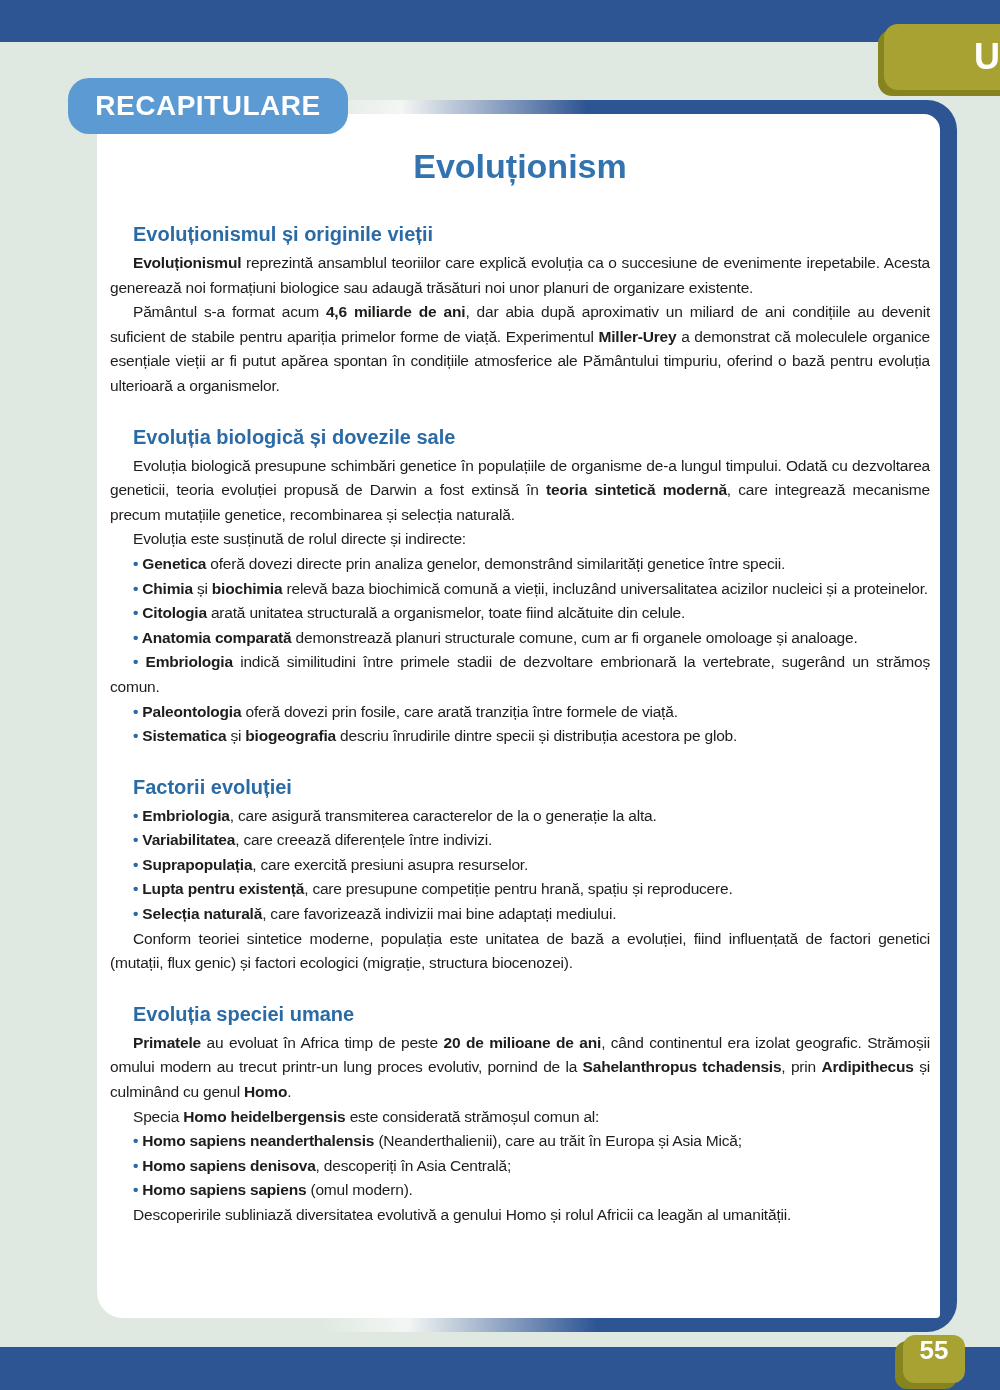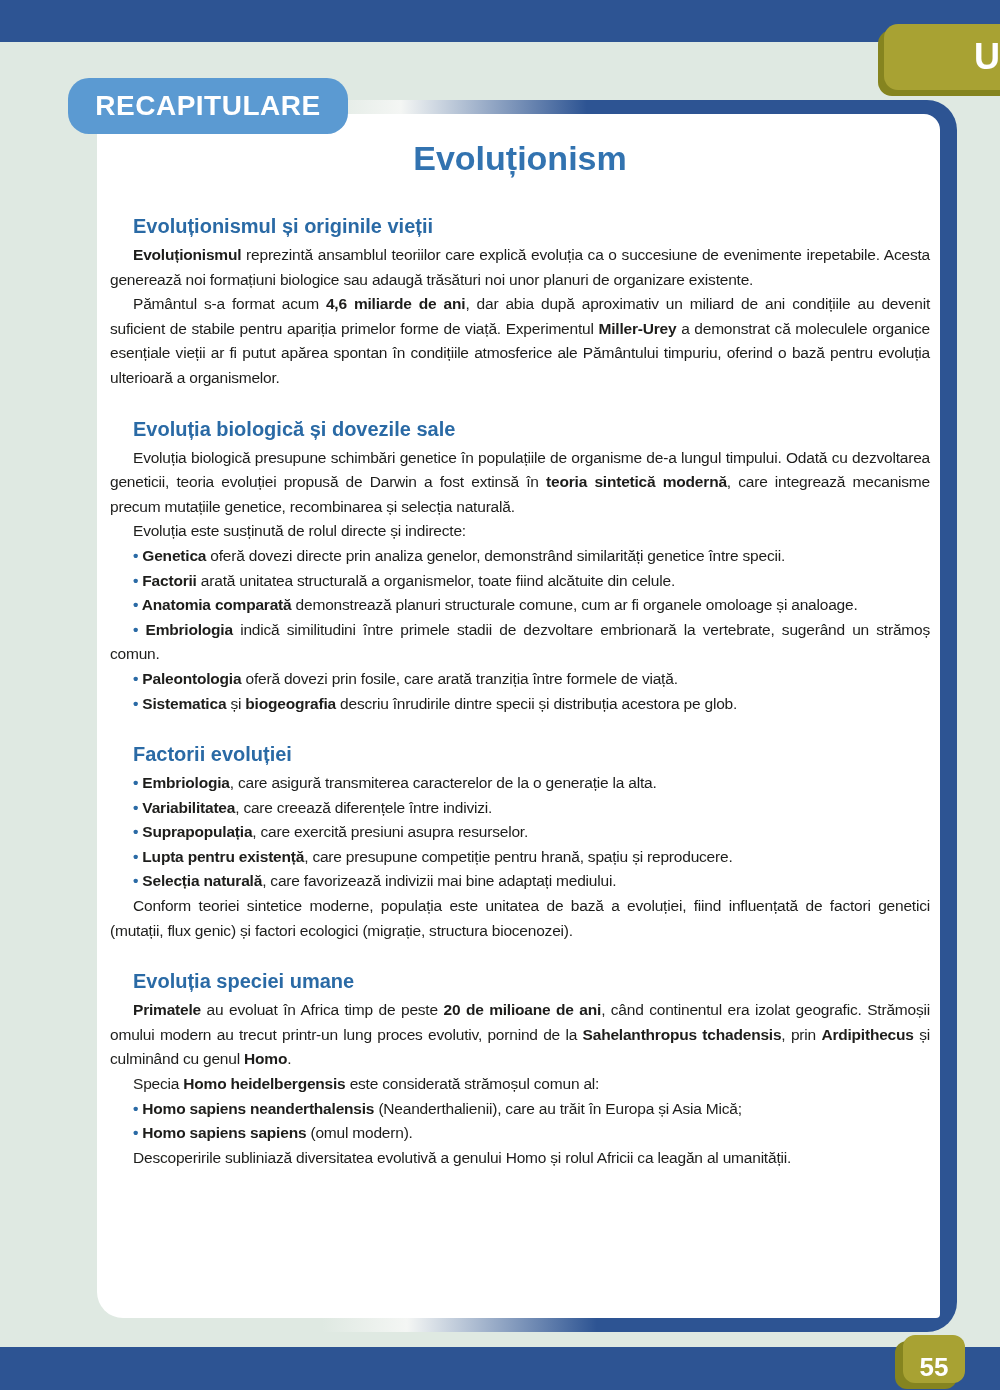--- a/index.html
+++ b/index.html
@@ -31,21 +31,21 @@
     background:var(--olive);border-radius:14px 0 0 14px;
     box-shadow:-6px 6px 0 var(--olive-shadow);
     display:flex;align-items:center;justify-content:flex-end;
     color:#fff;font-size:36px;font-weight:bold;z-index:6;
   }
   
   .page-badge{
     position:absolute;left:903px;top:1335px;width:62px;height:48px;
     background:var(--olive);border-radius:12px;
     box-shadow:-8px 6px 0 var(--olive-shadow);
-    display:flex;align-items:flex-end;justify-content:center;
+    display:flex;align-items:flex-start;justify-content:center;
     color:#fff;font-size:26px;font-weight:bold;z-index:6;
   }
   
   .ribbon{
     position:absolute;left:68px;top:78px;width:280px;height:56px;
     background:var(--pill-blue);border-radius:21px;
     display:flex;align-items:center;justify-content:center;
     color:#fff;font-size:28px;font-weight:bold;letter-spacing:.5px;z-index:7;
   }
 
@@ -58,21 +58,21 @@
     position:absolute;left:97px;top:100px;width:490px;height:15px;z-index:2;
     background:linear-gradient(to right,var(--bg-green) 0%,var(--bg-green) 45%,#f4f6f4 62%,rgba(244,246,244,0) 100%);
   }
   .fade-bottom{
     position:absolute;left:97px;top:1270px;width:500px;height:62px;z-index:2;
     background:linear-gradient(to right,var(--bg-green) 0%,var(--bg-green) 45%,#f4f6f4 62%,rgba(244,246,244,0) 100%);
   }
   .white-card{
     position:absolute;left:97px;top:114px;width:843px;height:1204px;
     background:#fff;border-radius:4px 16px 4px 26px;z-index:3;
-    padding:20px 10px 0 13px;overflow:hidden;
+    padding:28px 10px 0 13px;overflow:hidden;
   }
 
   .page-title{
     text-align:center;color:var(--title-blue);
     font-size:34px;font-weight:bold;line-height:44px;margin-top:2px;
   }
   .card-content{margin-top:0;}
   .sec{margin-top:24px;}
   .sec:first-child{margin-top:32px;}
   .sec-h{
@@ -110,40 +110,42 @@
       <section class="sec">
         <h3 class="sec-h">Evoluționismul și originile vieții</h3>
         <p class="par"><b>Evoluționismul</b> reprezintă ansamblul teoriilor care explică evoluția ca o succesiune de evenimente irepetabile. Acesta generează noi formațiuni biologice sau adaugă trăsături noi unor planuri de organizare existente.</p>
         <p class="par">Pământul s-a format acum <b>4,6 miliarde de ani</b>, dar abia după aproximativ un miliard de ani condițiile au devenit suficient de stabile pentru apariția primelor forme de viață. Experimentul <b>Miller-Urey</b> a demonstrat că moleculele organice esențiale vieții ar fi putut apărea spontan în condițiile atmosferice ale Pământului timpuriu, oferind o bază pentru evoluția ulterioară a organismelor.</p>
       </section>
       <section class="sec">
         <h3 class="sec-h">Evoluția biologică și dovezile sale</h3>
         <p class="par">Evoluția biologică presupune schimbări genetice în populațiile de organisme de-a lungul timpului. Odată cu dezvoltarea geneticii, teoria evoluției propusă de Darwin a fost extinsă în <b>teoria sintetică modernă</b>, care integrează mecanisme precum mutațiile genetice, recombinarea și selecția naturală.</p>
         <p class="par">Evoluția este susținută de rolul directe și indirecte:</p>
         <p class="blt"><span class="dot">• </span><b>Genetica</b> oferă dovezi directe prin analiza genelor, demonstrând similarități genetice între specii.</p>
-        <p class="blt"><span class="dot">• </span><b>Factorii</b> arată unitatea structurală a organismelor, toate fiind alcătuite din celule.</p>
+        <p class="blt"><span class="dot">• </span><b>Chimia</b> și <b>biochimia</b> relevă baza biochimică comună a vieții, incluzând universalitatea acizilor nucleici și a proteinelor.</p>
+        <p class="blt"><span class="dot">• </span><b>Citologia</b> arată unitatea structurală a organismelor, toate fiind alcătuite din celule.</p>
         <p class="blt"><span class="dot">• </span><b>Anatomia comparată</b> demonstrează planuri structurale comune, cum ar fi organele omoloage și analoage.</p>
         <p class="blt"><span class="dot">• </span><b>Embriologia</b> indică similitudini între primele stadii de dezvoltare embrionară la vertebrate, sugerând un strămoș comun.</p>
         <p class="blt"><span class="dot">• </span><b>Paleontologia</b> oferă dovezi prin fosile, care arată tranziția între formele de viață.</p>
         <p class="blt"><span class="dot">• </span><b>Sistematica</b> și <b>biogeografia</b> descriu înrudirile dintre specii și distribuția acestora pe glob.</p>
       </section>
       <section class="sec">
         <h3 class="sec-h">Factorii evoluției</h3>
         <p class="blt"><span class="dot">• </span><b>Embriologia</b>, care asigură transmiterea caracterelor de la o generație la alta.</p>
         <p class="blt"><span class="dot">• </span><b>Variabilitatea</b>, care creează diferențele între indivizi.</p>
         <p class="blt"><span class="dot">• </span><b>Suprapopulația</b>, care exercită presiuni asupra resurselor.</p>
         <p class="blt"><span class="dot">• </span><b>Lupta pentru existență</b>, care presupune competiție pentru hrană, spațiu și reproducere.</p>
         <p class="blt"><span class="dot">• </span><b>Selecția naturală</b>, care favorizează indivizii mai bine adaptați mediului.</p>
         <p class="par">Conform teoriei sintetice moderne, populația este unitatea de bază a evoluției, fiind influențată de factori genetici (mutații, flux genic) și factori ecologici (migrație, structura biocenozei).</p>
       </section>
       <section class="sec">
         <h3 class="sec-h">Evoluția speciei umane</h3>
         <p class="par"><b>Primatele</b> au evoluat în Africa timp de peste <b>20 de milioane de ani</b>, când continentul era izolat geografic. Strămoșii omului modern au trecut printr-un lung proces evolutiv, pornind de la <b>Sahelanthropus tchadensis</b>, prin <b>Ardipithecus</b> și culminând cu genul <b>Homo</b>.</p>
         <p class="par">Specia <b>Homo heidelbergensis</b> este considerată strămoșul comun al:</p>
         <p class="blt"><span class="dot">• </span><b>Homo sapiens neanderthalensis</b> (Neanderthalienii), care au trăit în Europa și Asia Mică;</p>
+        <p class="blt"><span class="dot">• </span><b>Homo sapiens denisova</b>, descoperiți în Asia Centrală;</p>
         <p class="blt"><span class="dot">• </span><b>Homo sapiens sapiens</b> (omul modern).</p>
         <p class="par">Descoperirile subliniază diversitatea evolutivă a genului Homo și rolul Africii ca leagăn al umanității.</p>
       </section>
     </div>
 </div>
 
 <div class="page-badge">
   <span>55</span>
 </div>
 

